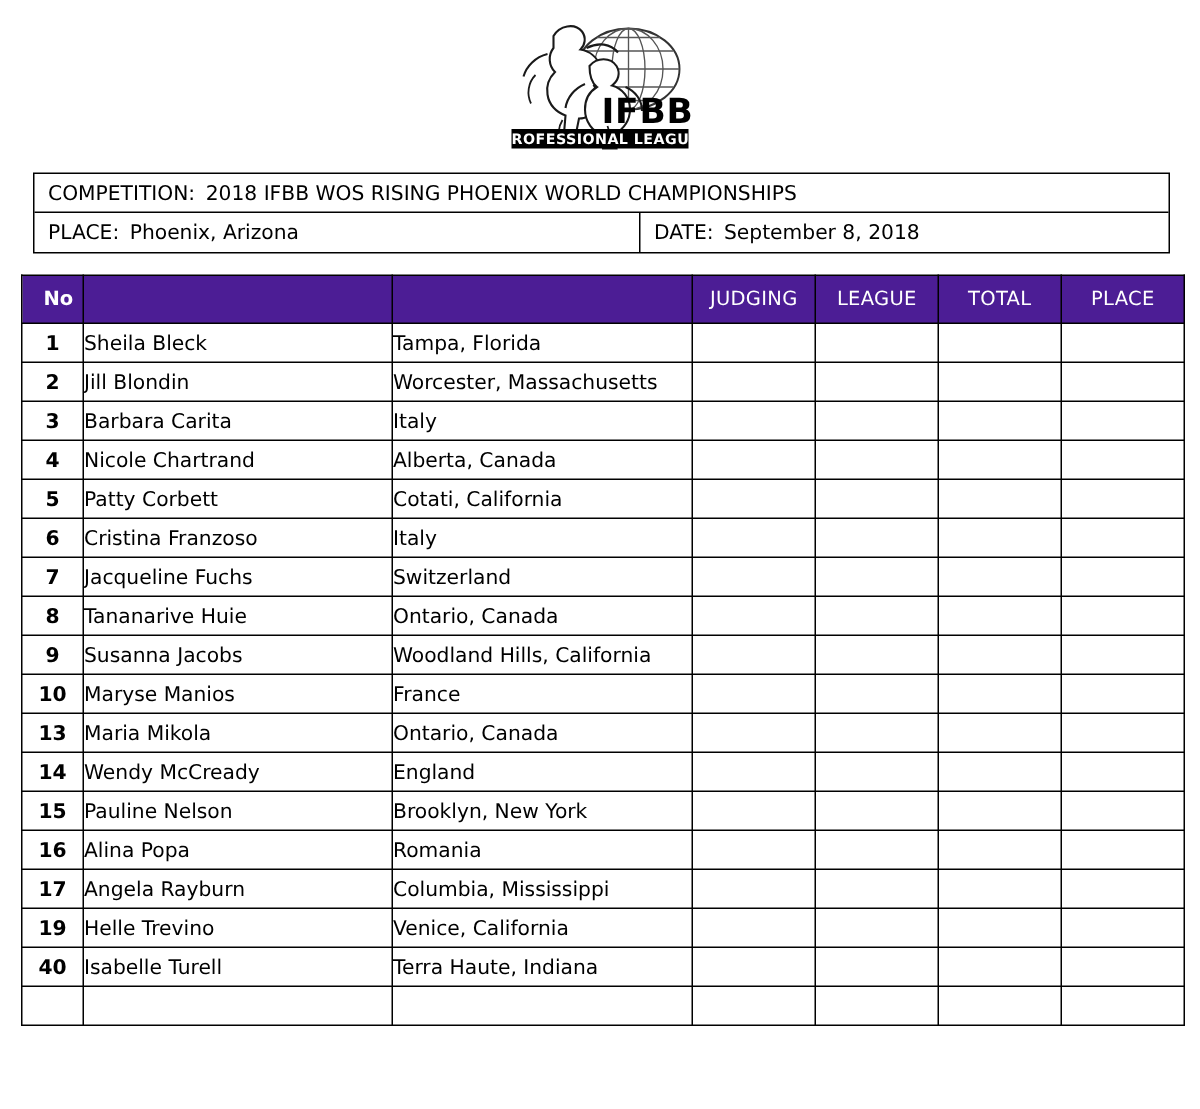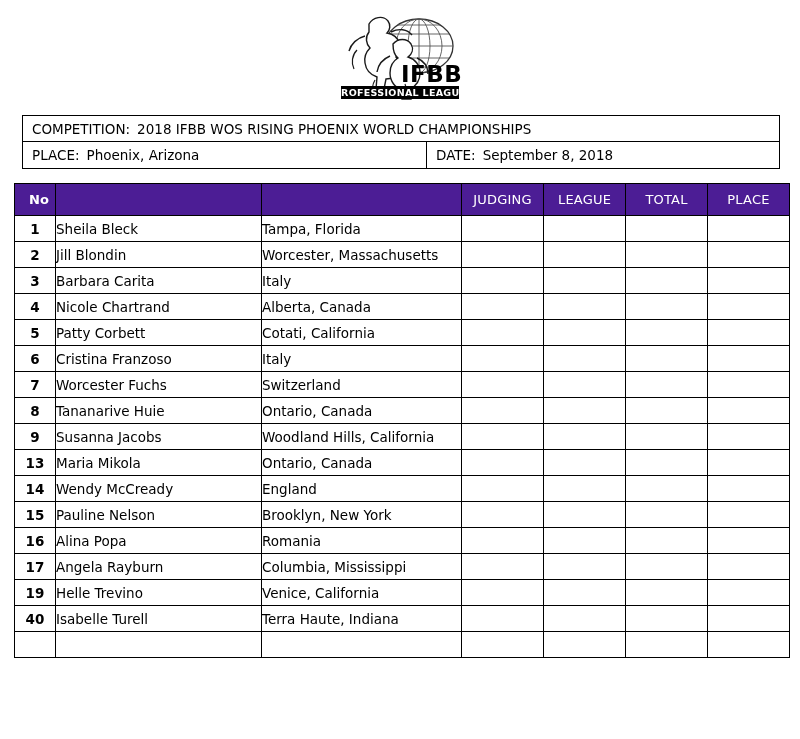--- a/index.html
+++ b/index.html
@@ -269,21 +269,21 @@
           <td class="c-no">6</td>
           <td class="c-name">Cristina Franzoso</td>
           <td class="c-place">Italy</td>
           <td class="c-score"></td>
           <td class="c-score"></td>
           <td class="c-score"></td>
           <td class="c-score"></td>
         </tr>
         <tr>
           <td class="c-no">7</td>
-          <td class="c-name">Worcester Fuchs</td>
+          <td class="c-name">Jacqueline Fuchs</td>
           <td class="c-place">Switzerland</td>
           <td class="c-score"></td>
           <td class="c-score"></td>
           <td class="c-score"></td>
           <td class="c-score"></td>
         </tr>
         <tr>
           <td class="c-no">8</td>
           <td class="c-name">Tananarive Huie</td>
           <td class="c-place">Ontario, Canada</td>
@@ -295,20 +295,29 @@
         <tr>
           <td class="c-no">9</td>
           <td class="c-name">Susanna Jacobs</td>
           <td class="c-place">Woodland Hills, California</td>
           <td class="c-score"></td>
           <td class="c-score"></td>
           <td class="c-score"></td>
           <td class="c-score"></td>
         </tr>
         <tr>
+          <td class="c-no">10</td>
+          <td class="c-name">Maryse Manios</td>
+          <td class="c-place">France</td>
+          <td class="c-score"></td>
+          <td class="c-score"></td>
+          <td class="c-score"></td>
+          <td class="c-score"></td>
+        </tr>
+        <tr>
           <td class="c-no">13</td>
           <td class="c-name">Maria Mikola</td>
           <td class="c-place">Ontario, Canada</td>
           <td class="c-score"></td>
           <td class="c-score"></td>
           <td class="c-score"></td>
           <td class="c-score"></td>
         </tr>
         <tr>
           <td class="c-no">14</td>

